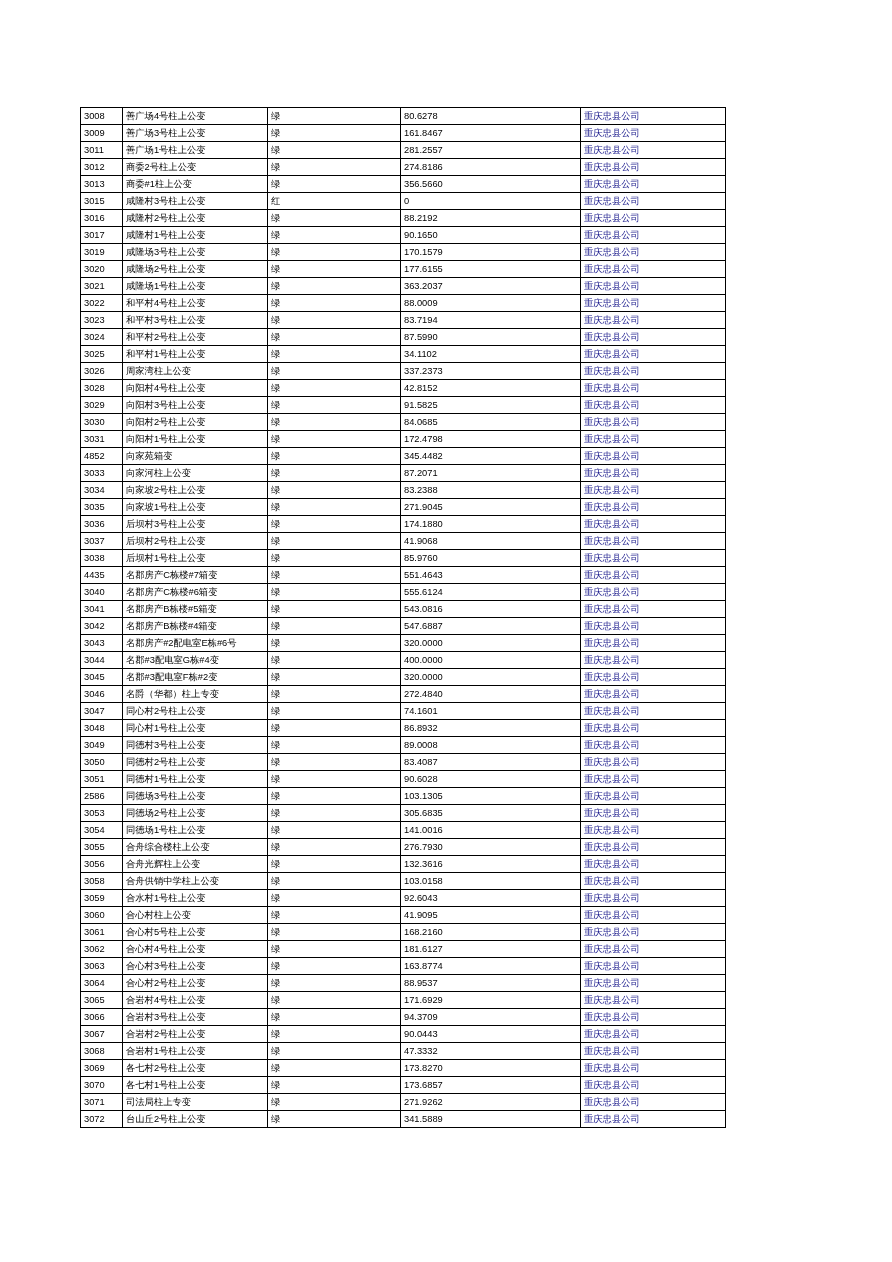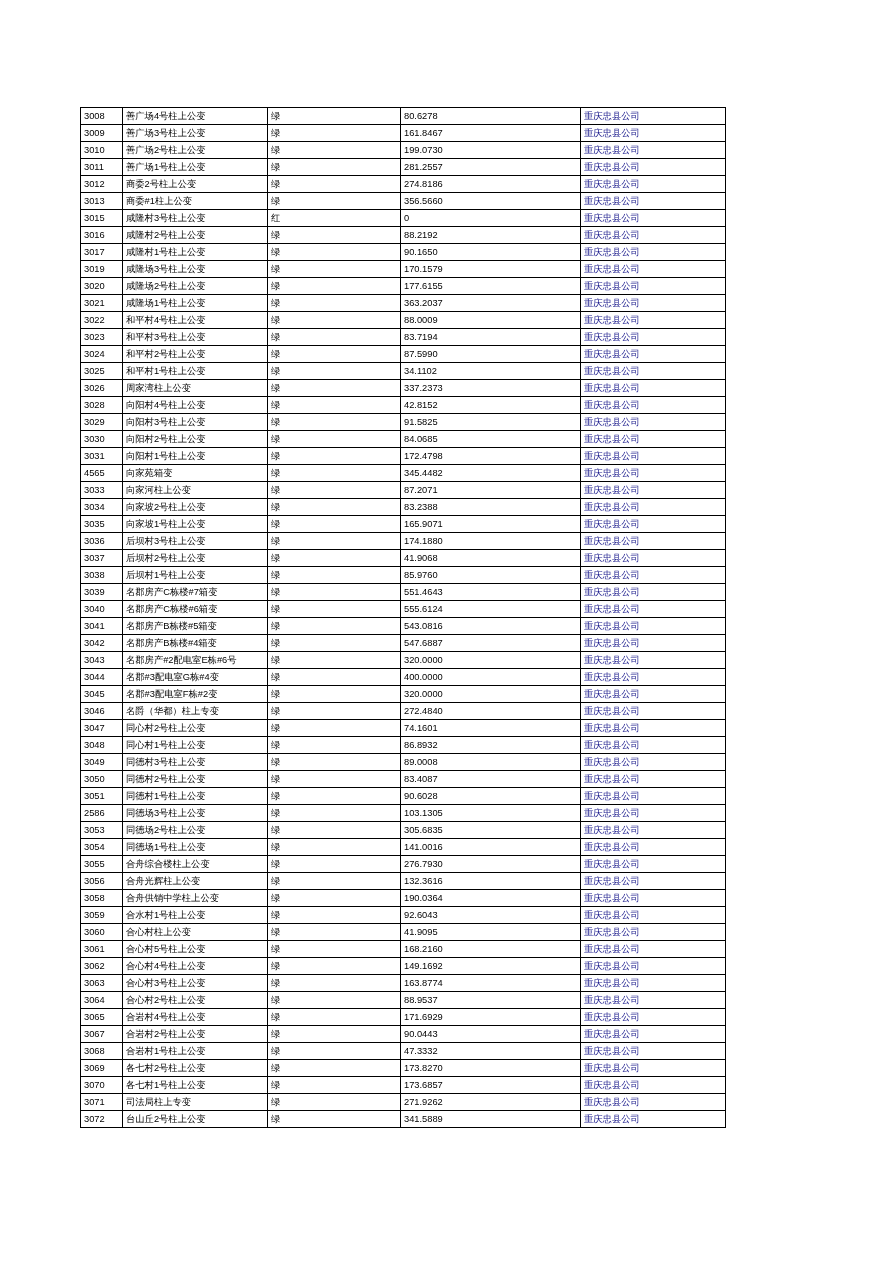--- a/index.html
+++ b/index.html
@@ -69,27 +69,20 @@
           <td class="cell-org">重庆忠县公司</td>
         </tr>
         <tr>
           <td class="cell-id">3009</td>
           <td class="cell-name">善广场3号柱上公变</td>
           <td class="cell-status">绿</td>
           <td class="cell-value">161.8467</td>
           <td class="cell-org">重庆忠县公司</td>
         </tr>
         <tr>
-          <td class="cell-id">3010</td>
-          <td class="cell-name">善广场2号柱上公变</td>
-          <td class="cell-status">绿</td>
-          <td class="cell-value">199.0730</td>
-          <td class="cell-org">重庆忠县公司</td>
-        </tr>
-        <tr>
           <td class="cell-id">3011</td>
           <td class="cell-name">善广场1号柱上公变</td>
           <td class="cell-status">绿</td>
           <td class="cell-value">281.2557</td>
           <td class="cell-org">重庆忠县公司</td>
         </tr>
         <tr>
           <td class="cell-id">3012</td>
           <td class="cell-name">商委2号柱上公变</td>
           <td class="cell-status">绿</td>
@@ -202,21 +195,21 @@
           <td class="cell-org">重庆忠县公司</td>
         </tr>
         <tr>
           <td class="cell-id">3031</td>
           <td class="cell-name">向阳村1号柱上公变</td>
           <td class="cell-status">绿</td>
           <td class="cell-value">172.4798</td>
           <td class="cell-org">重庆忠县公司</td>
         </tr>
         <tr>
-          <td class="cell-id">4565</td>
+          <td class="cell-id">4852</td>
           <td class="cell-name">向家苑箱变</td>
           <td class="cell-status">绿</td>
           <td class="cell-value">345.4482</td>
           <td class="cell-org">重庆忠县公司</td>
         </tr>
         <tr>
           <td class="cell-id">3033</td>
           <td class="cell-name">向家河柱上公变</td>
           <td class="cell-status">绿</td>
           <td class="cell-value">87.2071</td>
@@ -226,21 +219,21 @@
           <td class="cell-id">3034</td>
           <td class="cell-name">向家坡2号柱上公变</td>
           <td class="cell-status">绿</td>
           <td class="cell-value">83.2388</td>
           <td class="cell-org">重庆忠县公司</td>
         </tr>
         <tr>
           <td class="cell-id">3035</td>
           <td class="cell-name">向家坡1号柱上公变</td>
           <td class="cell-status">绿</td>
-          <td class="cell-value">165.9071</td>
+          <td class="cell-value">271.9045</td>
           <td class="cell-org">重庆忠县公司</td>
         </tr>
         <tr>
           <td class="cell-id">3036</td>
           <td class="cell-name">后坝村3号柱上公变</td>
           <td class="cell-status">绿</td>
           <td class="cell-value">174.1880</td>
           <td class="cell-org">重庆忠县公司</td>
         </tr>
         <tr>
@@ -251,21 +244,21 @@
           <td class="cell-org">重庆忠县公司</td>
         </tr>
         <tr>
           <td class="cell-id">3038</td>
           <td class="cell-name">后坝村1号柱上公变</td>
           <td class="cell-status">绿</td>
           <td class="cell-value">85.9760</td>
           <td class="cell-org">重庆忠县公司</td>
         </tr>
         <tr>
-          <td class="cell-id">3039</td>
+          <td class="cell-id">4435</td>
           <td class="cell-name">名郡房产C栋楼#7箱变</td>
           <td class="cell-status">绿</td>
           <td class="cell-value">551.4643</td>
           <td class="cell-org">重庆忠县公司</td>
         </tr>
         <tr>
           <td class="cell-id">3040</td>
           <td class="cell-name">名郡房产C栋楼#6箱变</td>
           <td class="cell-status">绿</td>
           <td class="cell-value">555.6124</td>
@@ -380,21 +373,21 @@
           <td class="cell-id">3056</td>
           <td class="cell-name">合舟光辉柱上公变</td>
           <td class="cell-status">绿</td>
           <td class="cell-value">132.3616</td>
           <td class="cell-org">重庆忠县公司</td>
         </tr>
         <tr>
           <td class="cell-id">3058</td>
           <td class="cell-name">合舟供销中学柱上公变</td>
           <td class="cell-status">绿</td>
-          <td class="cell-value">190.0364</td>
+          <td class="cell-value">103.0158</td>
           <td class="cell-org">重庆忠县公司</td>
         </tr>
         <tr>
           <td class="cell-id">3059</td>
           <td class="cell-name">合水村1号柱上公变</td>
           <td class="cell-status">绿</td>
           <td class="cell-value">92.6043</td>
           <td class="cell-org">重庆忠县公司</td>
         </tr>
         <tr>
@@ -408,21 +401,21 @@
           <td class="cell-id">3061</td>
           <td class="cell-name">合心村5号柱上公变</td>
           <td class="cell-status">绿</td>
           <td class="cell-value">168.2160</td>
           <td class="cell-org">重庆忠县公司</td>
         </tr>
         <tr>
           <td class="cell-id">3062</td>
           <td class="cell-name">合心村4号柱上公变</td>
           <td class="cell-status">绿</td>
-          <td class="cell-value">149.1692</td>
+          <td class="cell-value">181.6127</td>
           <td class="cell-org">重庆忠县公司</td>
         </tr>
         <tr>
           <td class="cell-id">3063</td>
           <td class="cell-name">合心村3号柱上公变</td>
           <td class="cell-status">绿</td>
           <td class="cell-value">163.8774</td>
           <td class="cell-org">重庆忠县公司</td>
         </tr>
         <tr>
@@ -430,20 +423,27 @@
           <td class="cell-name">合心村2号柱上公变</td>
           <td class="cell-status">绿</td>
           <td class="cell-value">88.9537</td>
           <td class="cell-org">重庆忠县公司</td>
         </tr>
         <tr>
           <td class="cell-id">3065</td>
           <td class="cell-name">合岩村4号柱上公变</td>
           <td class="cell-status">绿</td>
           <td class="cell-value">171.6929</td>
+          <td class="cell-org">重庆忠县公司</td>
+        </tr>
+        <tr>
+          <td class="cell-id">3066</td>
+          <td class="cell-name">合岩村3号柱上公变</td>
+          <td class="cell-status">绿</td>
+          <td class="cell-value">94.3709</td>
           <td class="cell-org">重庆忠县公司</td>
         </tr>
         <tr>
           <td class="cell-id">3067</td>
           <td class="cell-name">合岩村2号柱上公变</td>
           <td class="cell-status">绿</td>
           <td class="cell-value">90.0443</td>
           <td class="cell-org">重庆忠县公司</td>
         </tr>
         <tr>

